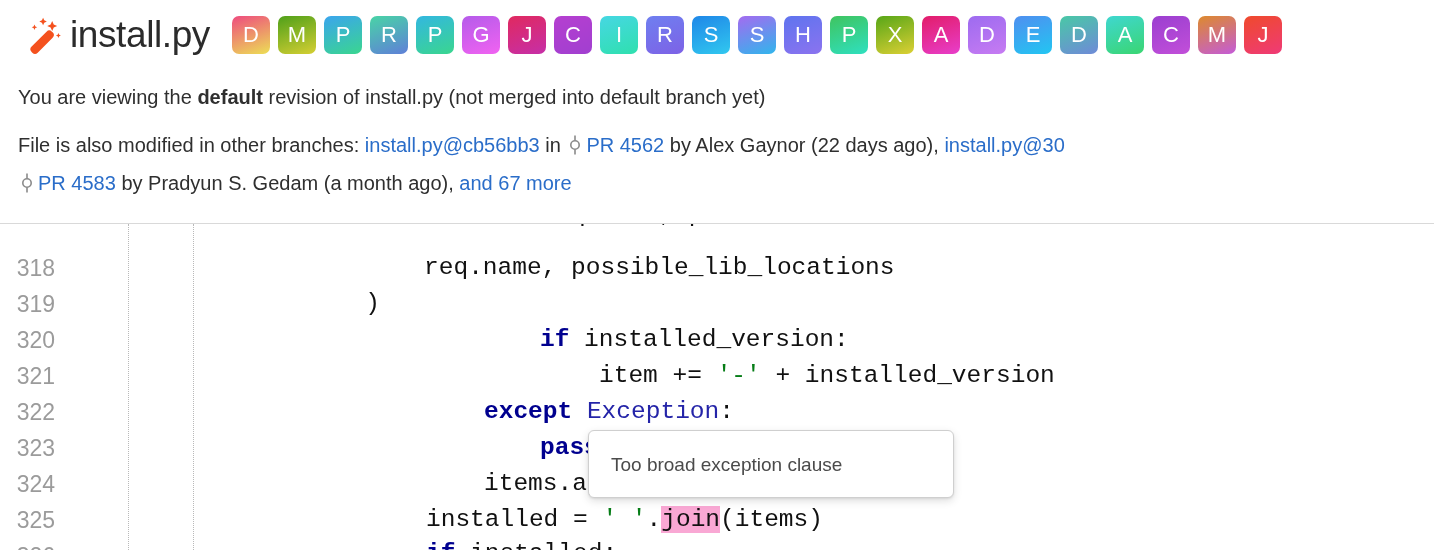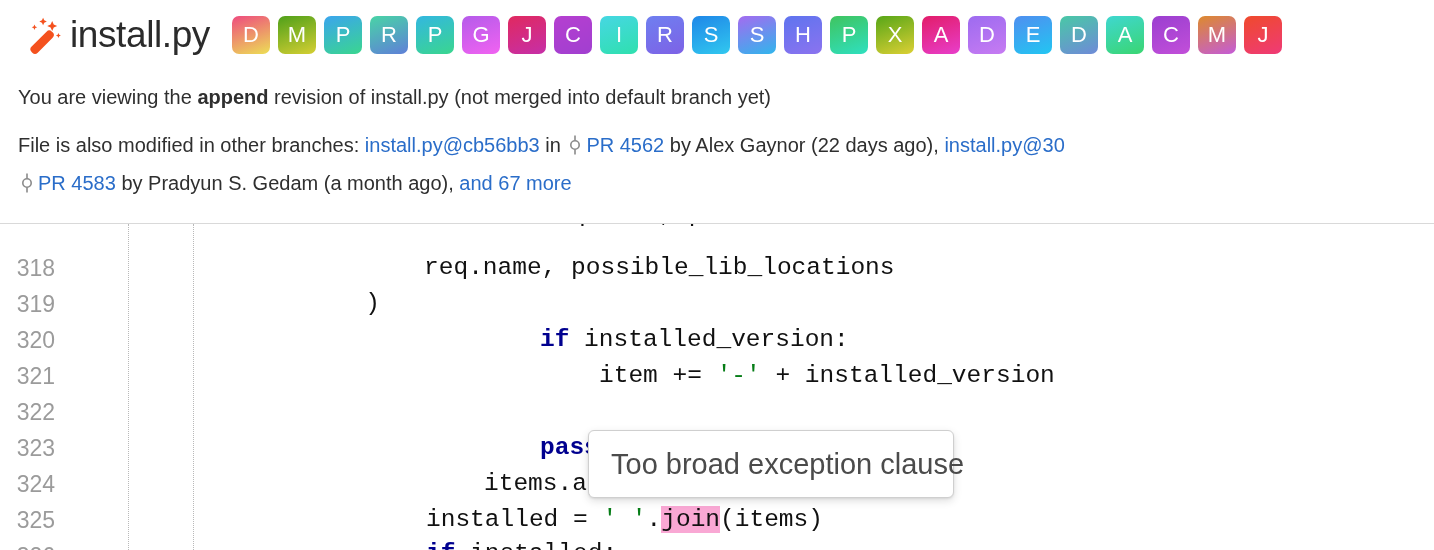--- a/index.html
+++ b/index.html
@@ -159,21 +159,21 @@
     background: #ffffff;
     border: 1px solid #cfcfcf;
     border-radius: 6px;
     box-shadow: 0 3px 9px rgba(0,0,0,0.13), 0 1px 2px rgba(0,0,0,0.08);
     display: flex; align-items: center;
     padding: 0 22px;
     z-index: 40;
   }
   .tooltip-text {
     font-family: "Liberation Sans", sans-serif;
-    font-size: 29px;
+    font-size: 19px;
     color: #4b4b4b;
     white-space: nowrap;
     line-height: 1;
   }
 </style>
 </head>
 <body>
 
 <div id="app">
 
@@ -211,21 +211,21 @@
           <div class="avatar" style="background: linear-gradient(160deg, rgb(79, 143, 240) 0%, rgb(34, 198, 242) 100%);">E</div>
           <div class="avatar" style="background: linear-gradient(160deg, rgb(73, 200, 166) 0%, rgb(111, 138, 216) 100%);">D</div>
           <div class="avatar" style="background: linear-gradient(160deg, rgb(63, 215, 208) 0%, rgb(58, 214, 114) 100%);">A</div>
           <div class="avatar" style="background: linear-gradient(160deg, rgb(155, 63, 208) 0%, rgb(194, 79, 217) 100%);">C</div>
           <div class="avatar" style="background: linear-gradient(160deg, rgb(221, 138, 44) 0%, rgb(196, 91, 217) 100%);">M</div>
           <div class="avatar" style="background: linear-gradient(160deg, rgb(239, 74, 44) 0%, rgb(239, 58, 119) 100%);">J</div>
         </div>
     </div>
 
     <div class="notice">
-      <span>You are viewing the </span><b>append</b><span> revision of install.py (not merged into default branch yet)</span>
+      <span>You are viewing the </span><b>default</b><span> revision of install.py (not merged into default branch yet)</span>
     </div>
 
     <div class="branches">
       <span>File is also modified in other branches: </span><span class="lnk">install.py@cb56bb3</span><span> in </span><svg class="pr-icon" viewBox="0 0 16 20">
         <circle cx="8" cy="10" r="4.2" fill="none" stroke="#8a8a8a" stroke-width="1.6"></circle>
         <line x1="8" y1="0.6" x2="8" y2="5.6" stroke="#8a8a8a" stroke-width="1.6"></line>
         <line x1="8" y1="14.4" x2="8" y2="19.4" stroke="#8a8a8a" stroke-width="1.6"></line>
       </svg><span class="lnk">PR 4562</span><span> by Alex Gaynor (22 days ago), </span><span class="lnk">install.py@30</span><br><svg class="pr-icon" viewBox="0 0 16 20">
         <circle cx="8" cy="10" r="4.2" fill="none" stroke="#8a8a8a" stroke-width="1.6"></circle>
         <line x1="8" y1="0.6" x2="8" y2="5.6" stroke="#8a8a8a" stroke-width="1.6"></line>
@@ -259,20 +259,21 @@
       <div class="code-line clip-top" style="padding-left:130px; color:#111;">                            req.name, possible_lib_locations</div>
 
       <div class="code-line" style="top:26px; padding-left:130px;"><span>                    req.name, possible_lib_locations</span></div>
 
       <div class="code-line" style="top:62px; padding-left:130px;"><span>                )</span></div>
 
       <div class="code-line" style="top:98px; padding-left:540px;"><span class="kw">if</span><span> installed_version:</span></div>
 
       <div class="code-line" style="top:134px; padding-left:599px;"><span>item += </span><span class="str">'-'</span><span> + installed_version</span></div>
 
+      <div class="code-line" style="top:170px; padding-left:484px;"><span class="kw">except</span><span> </span><span class="cls">Exception</span><span>:</span></div>
 
       <div class="code-line" style="top:206px; padding-left:540px;"><span class="kw">pass</span></div>
 
       <div class="code-line" style="top:242px; padding-left:484px;"><span>items.append(item)</span></div>
 
       <div class="code-line" style="top:278px; padding-left:426px;"><span>installed = </span><span class="str">' '</span><span>.</span><span class="mref">join</span><span>(items)</span></div>
 
       <div class="code-line clip-bot" style="padding-left:426px;"><span class="kw">if</span><span> installed:</span></div>
     </div>
 

